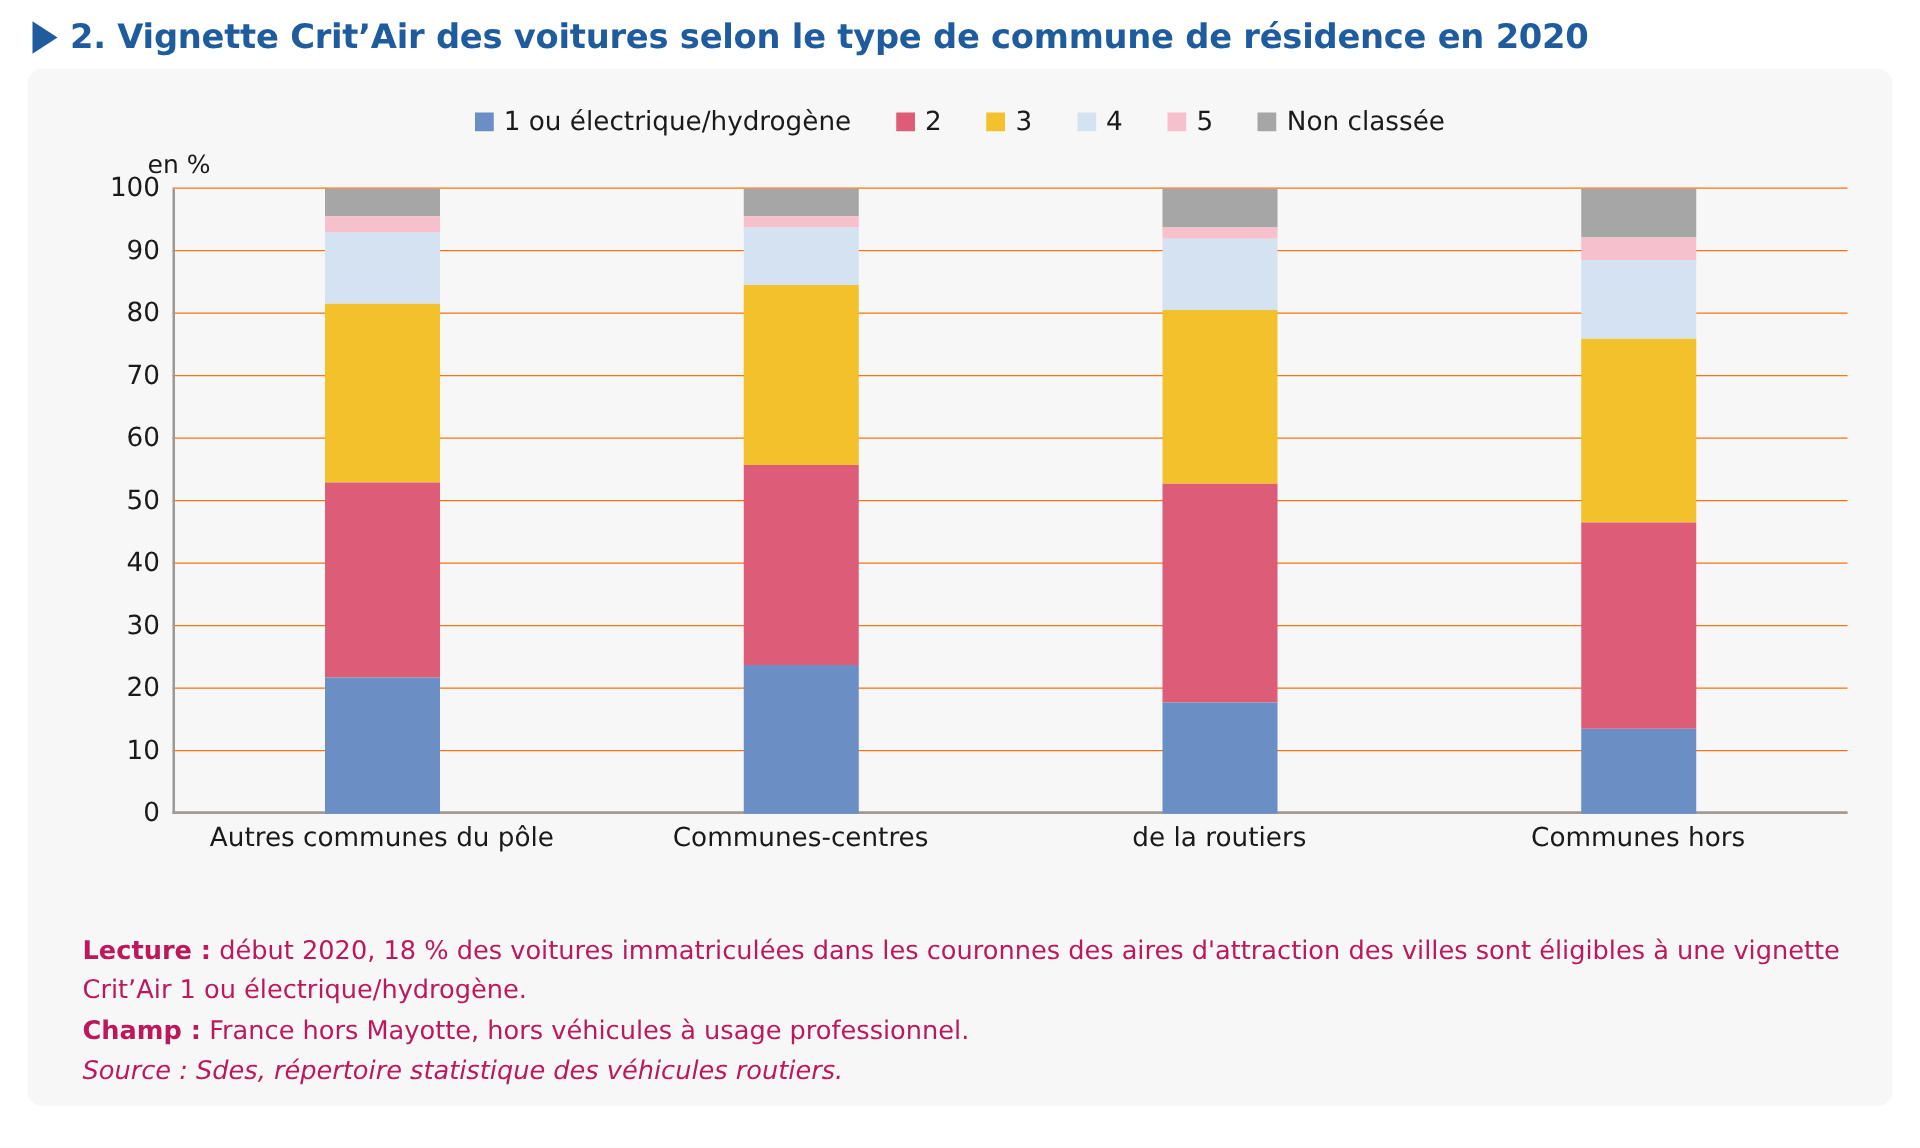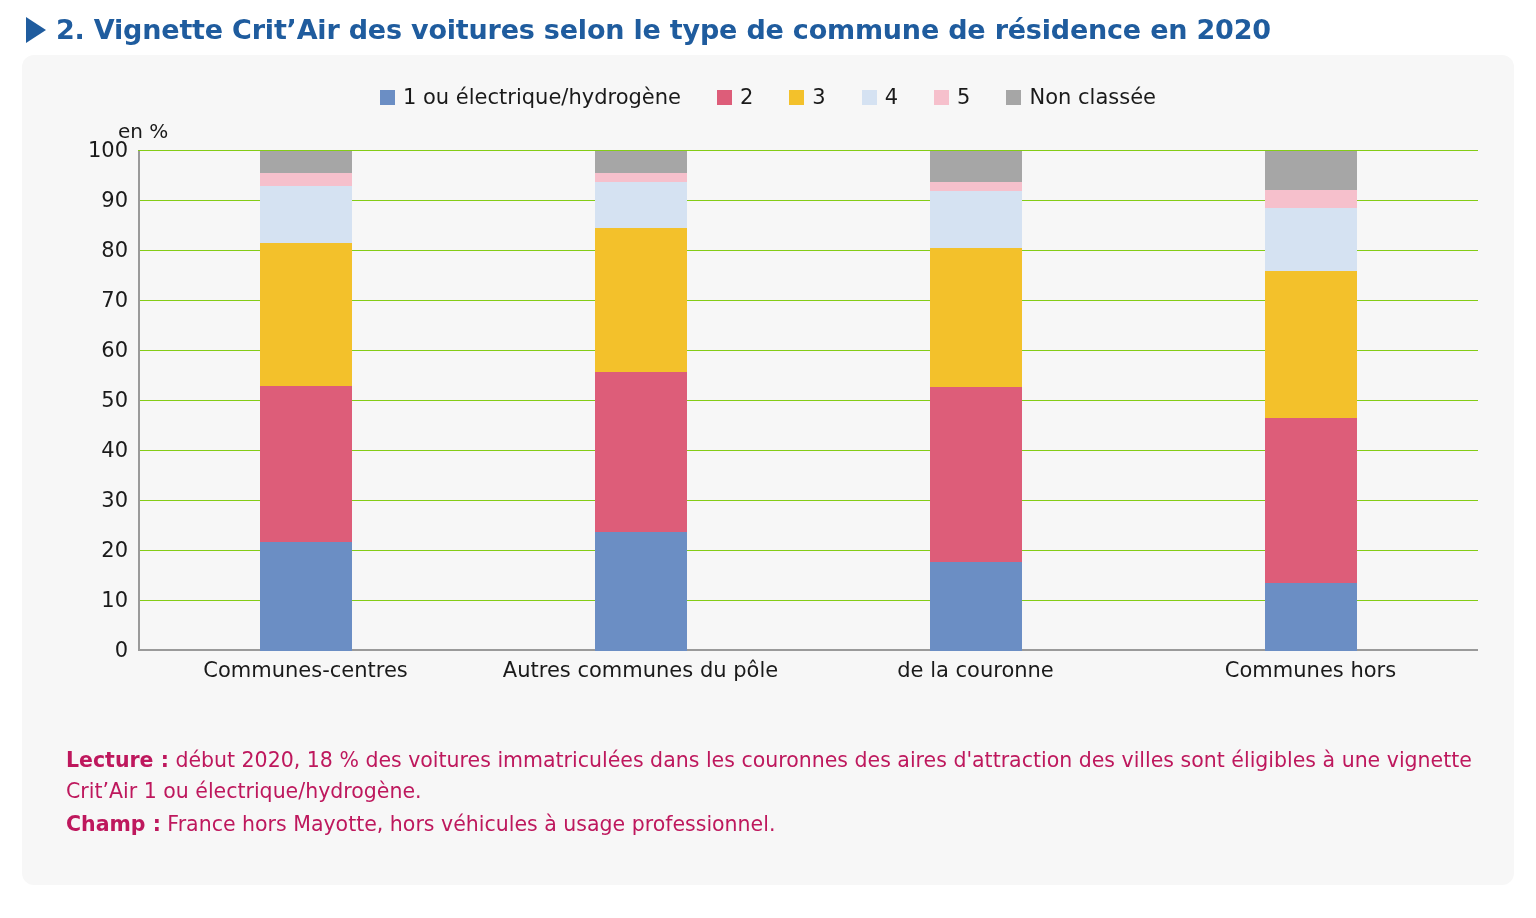--- a/index.html
+++ b/index.html
@@ -96,21 +96,21 @@
     padding-right: 10px;
     font-size: 21px;
     color: #1a1a1a;
     white-space: nowrap;
   }
   .gridline {
     position: absolute;
     left: 0;
     width: 100%;
     height: 1px;
-    background: #84cc16;
+    background: #f97316;
   }
   .axis-line-x {
     position: absolute;
     left: 0;
     bottom: 0;
     width: 100%;
     height: 2px;
     background: #9a9a9a;
   }
   .axis-line-y {
@@ -298,37 +298,38 @@
                 <div class="seg" style="background: rgb(213, 226, 242); height: 12.6%;"></div>
                 <div class="seg" style="background: rgb(246, 192, 204); height: 3.6%;"></div>
                 <div class="seg" style="background: rgb(166, 166, 166); height: 7.8%;"></div>
               </div>
             </div>
           </div>
       </div>
 
       <div class="xlabels" id="xlabels">
           <div class="xlabel">
+            <div>Autres communes du pôle</div>
+          </div>
+          <div class="xlabel">
             <div>Communes-centres</div>
           </div>
           <div class="xlabel">
-            <div>Autres communes du pôle</div>
-          </div>
-          <div class="xlabel">
-            <div>de la couronne</div>
+            <div>de la routiers</div>
           </div>
           <div class="xlabel">
             <div>Communes hors</div>
           </div>
         </div>
     </div>
 
     <div class="notes">
       <p>
         <b>Lecture :</b><span> début 2020, 18 % des voitures immatriculées dans les couronnes des aires d'attraction des villes sont éligibles à une vignette Crit’Air 1 ou électrique/hydrogène.</span>
       </p>
       <p>
         <b>Champ :</b><span> France hors Mayotte, hors véhicules à usage professionnel.</span>
       </p>
+      <p class="src">Source : Sdes, répertoire statistique des véhicules routiers.</p>
     </div>
 
   </div>
 </div>
 
 </body></html>

